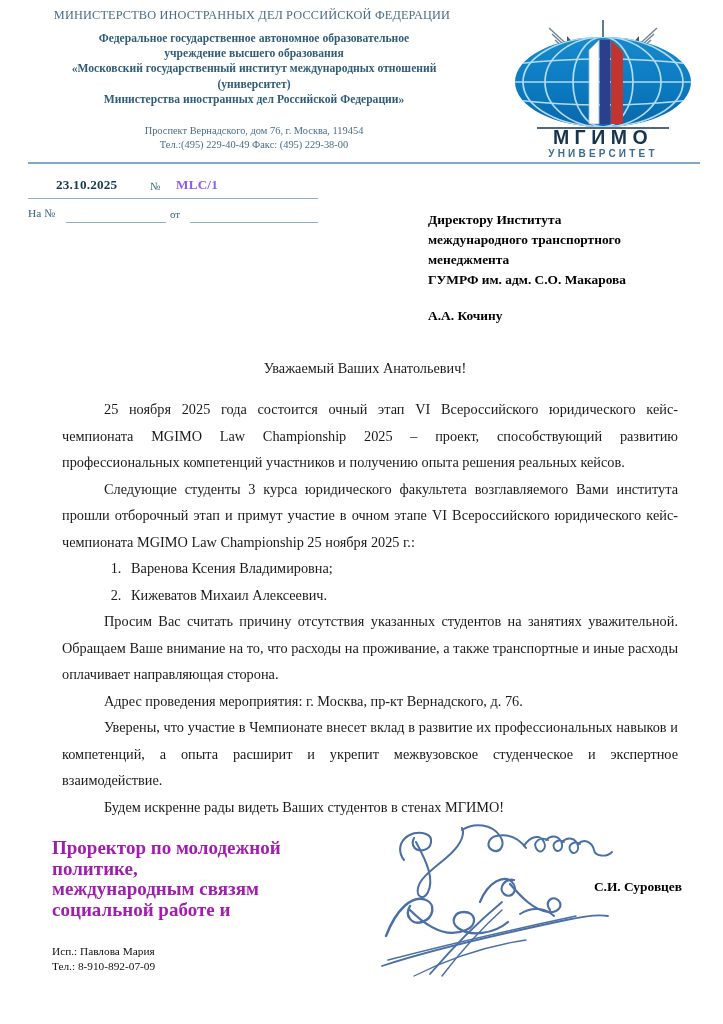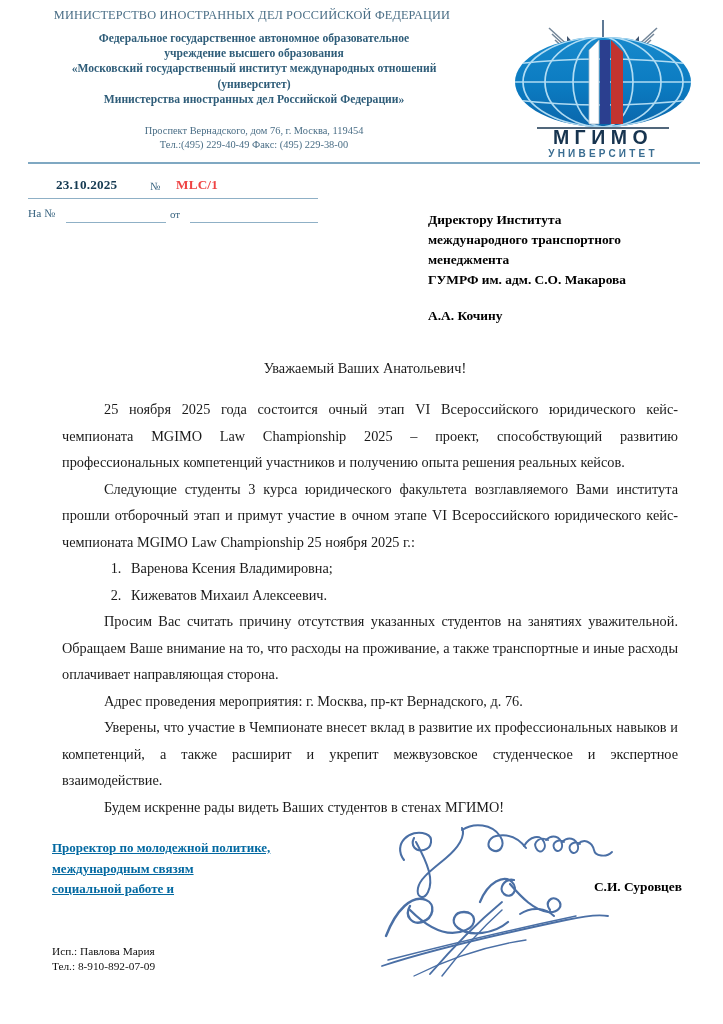--- a/index.html
+++ b/index.html
@@ -109,21 +109,21 @@
     top: 4px;
     font-size: 11px;
     color: #35617e;
   }
   .ref-no-val {
     position: absolute;
     left: 148px;
     top: 1px;
     font-size: 13.2px;
     font-weight: bold;
-    color: #ef4444;
+    color: #8b5cf6;
     letter-spacing: 0.2px;
   }
   .ref-row2 {
     position: absolute;
     left: 0; top: 30px;
     width: 290px;
     height: 18px;
   }
   .ref-on-label {
     position: absolute;
@@ -204,25 +204,24 @@
     position: absolute;
     left: 52px;
     top: 838px;
     width: 630px;
     height: 70px;
   }
   .sig-title {
     position: absolute;
     left: 0; top: 0;
     width: 300px;
-    font-size: 13px;
+    font-size: 19px;
     font-weight: bold;
     line-height: 20.5px;
-    color: #0369a1;
-    text-decoration: underline;
+    color: #a21caf;
   }
   .sig-name {
     position: absolute;
     right: 0;
     top: 41px;
     font-size: 13.4px;
     font-weight: bold;
     color: #000;
     white-space: nowrap;
   }
@@ -371,21 +370,21 @@
 
     <ol class="students">
       <li>Варенова Ксения Владимировна;</li>
       <li>Кижеватов Михаил Алексеевич.</li>
     </ol>
 
     <p class="para">Просим Вас считать причину отсутствия указанных студентов на занятиях уважительной. Обращаем Ваше внимание на то, что расходы на проживание, а также транспортные и иные расходы оплачивает направляющая сторона.</p>
 
     <p class="para para-last-left">Адрес проведения мероприятия: г. Москва, пр-кт Вернадского, д. 76.</p>
 
-    <p class="para">Уверены, что участие в Чемпионате внесет вклад в развитие их профессиональных навыков и компетенций, а также расширит и укрепит межвузовское студенческое и экспертное взаимодействие.</p>
+    <p class="para">Уверены, что участие в Чемпионате внесет вклад в развитие их профессиональных навыков и компетенций, а опыта расширит и укрепит межвузовское студенческое и экспертное взаимодействие.</p>
 
     <p class="para para-last-left">Будем искренне рады видеть Ваших студентов в стенах МГИМО!</p>
   </div>
 
   <div class="sig-block">
     <div class="sig-title">
       <div>Проректор по молодежной политике,</div>
       <div>международным связям</div>
       <div>социальной работе и</div>
     </div>

